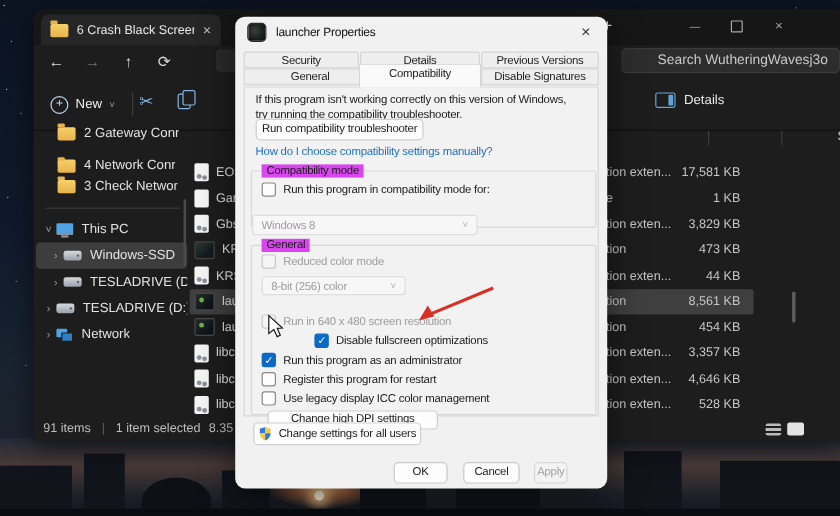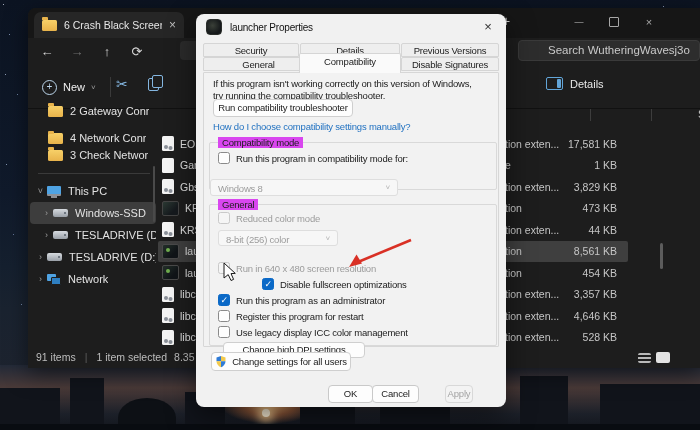--- a/index.html
+++ b/index.html
@@ -117,21 +117,21 @@
   .cb.disabled{border-color:#c9c9c9;background:#f5f5f5;}
   .dis-lbl{color:#9c9c9c;}
   .dselect{position:absolute;background:#f7f7f7;border:1px solid #dedede;border-radius:3px;box-sizing:border-box;color:#9c9c9c;}
   .dselect .sv{display:block;margin:3px 0 0 7px;}
   .dselect .sc{position:absolute;right:7px;top:3px;color:#b3b3b3;font-size:8px;}
   .sel-compat{left:0;top:36px;width:188px;height:17px;}
   .sel-color{left:8px;top:25px;width:120px;height:16px;}
   .btn-allusers{position:absolute;left:15px;top:338px;width:140px;height:19px;background:#fdfdfd;border:1px solid #cfcfcf;border-radius:4px;box-sizing:border-box;display:flex;align-items:center;justify-content:center;gap:5px;}
   .footer-btn{position:absolute;top:371px;height:18px;background:#fdfdfd;border:1px solid #c9c9c9;border-radius:4px;box-sizing:border-box;text-align:center;line-height:16px;}
   .btn-ok{left:132px;width:45px;}
-  .btn-cancel{left:176px;width:47px;}
+  .btn-cancel{left:190px;width:47px;}
   .btn-apply{left:249px;width:28px;color:#a3a3a3;background:#f3f3f3;border-color:#d8d8d8;}
   
   .overlay{position:absolute;inset:0;pointer-events:none;z-index:50;}
 </style>
 </head>
 <body>
 
 <div id="stage">
 
   <div class="wallpaper">

